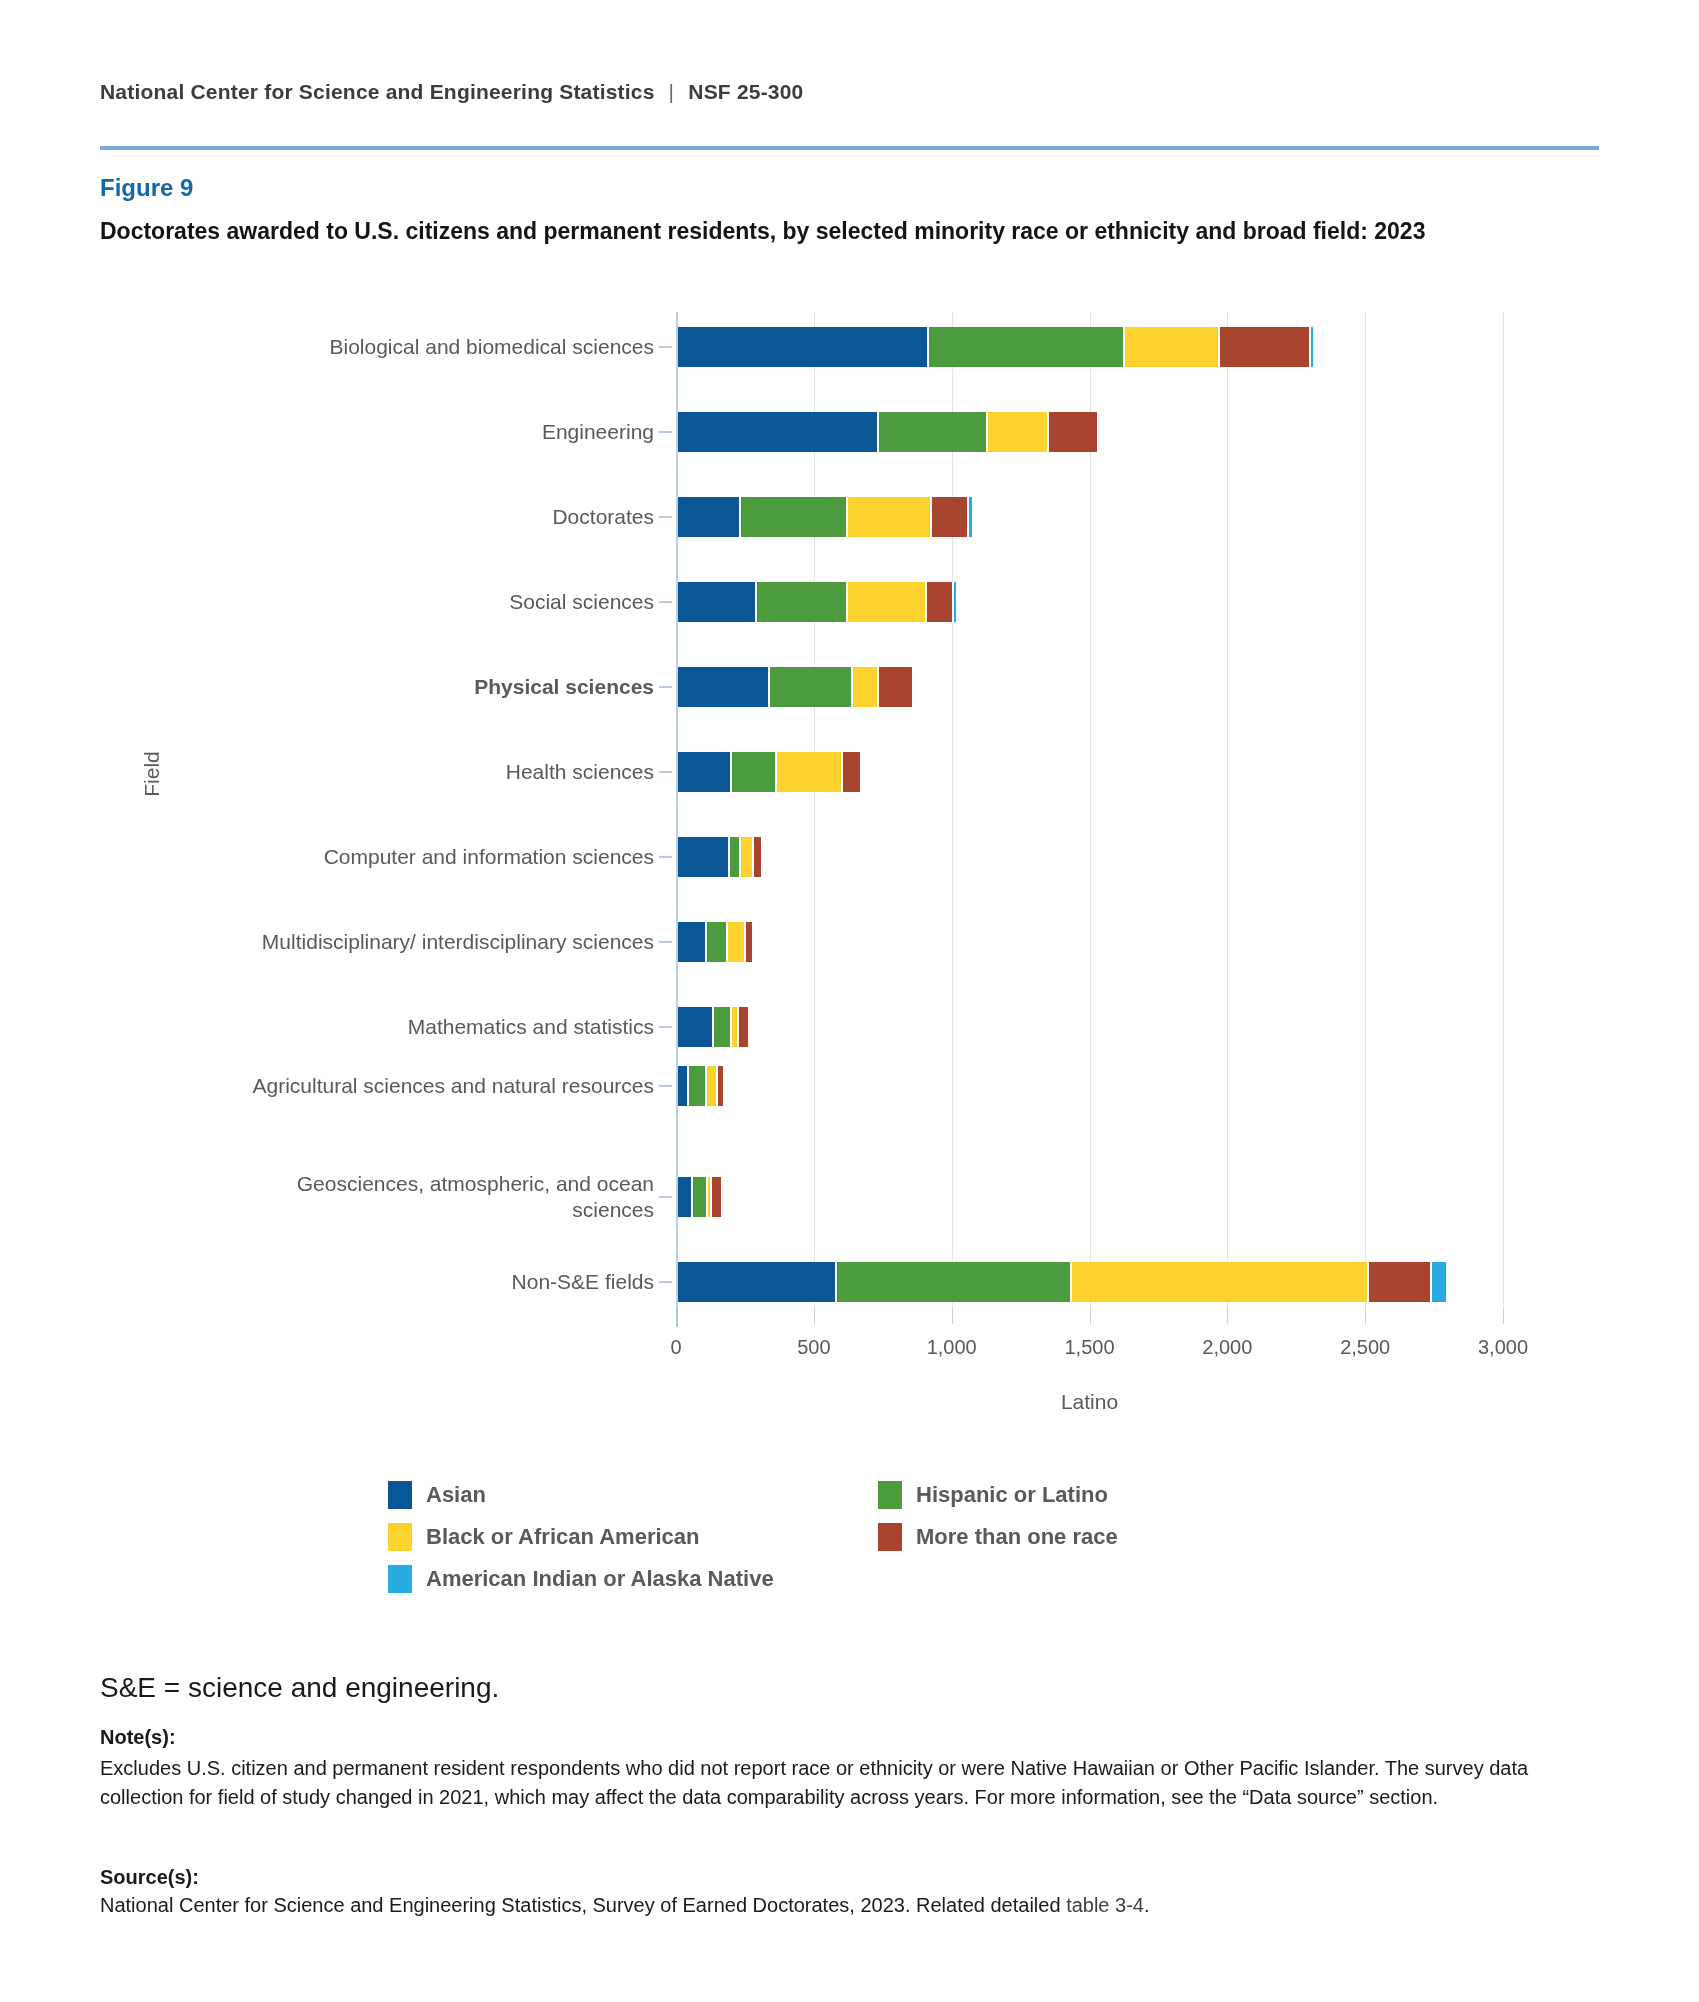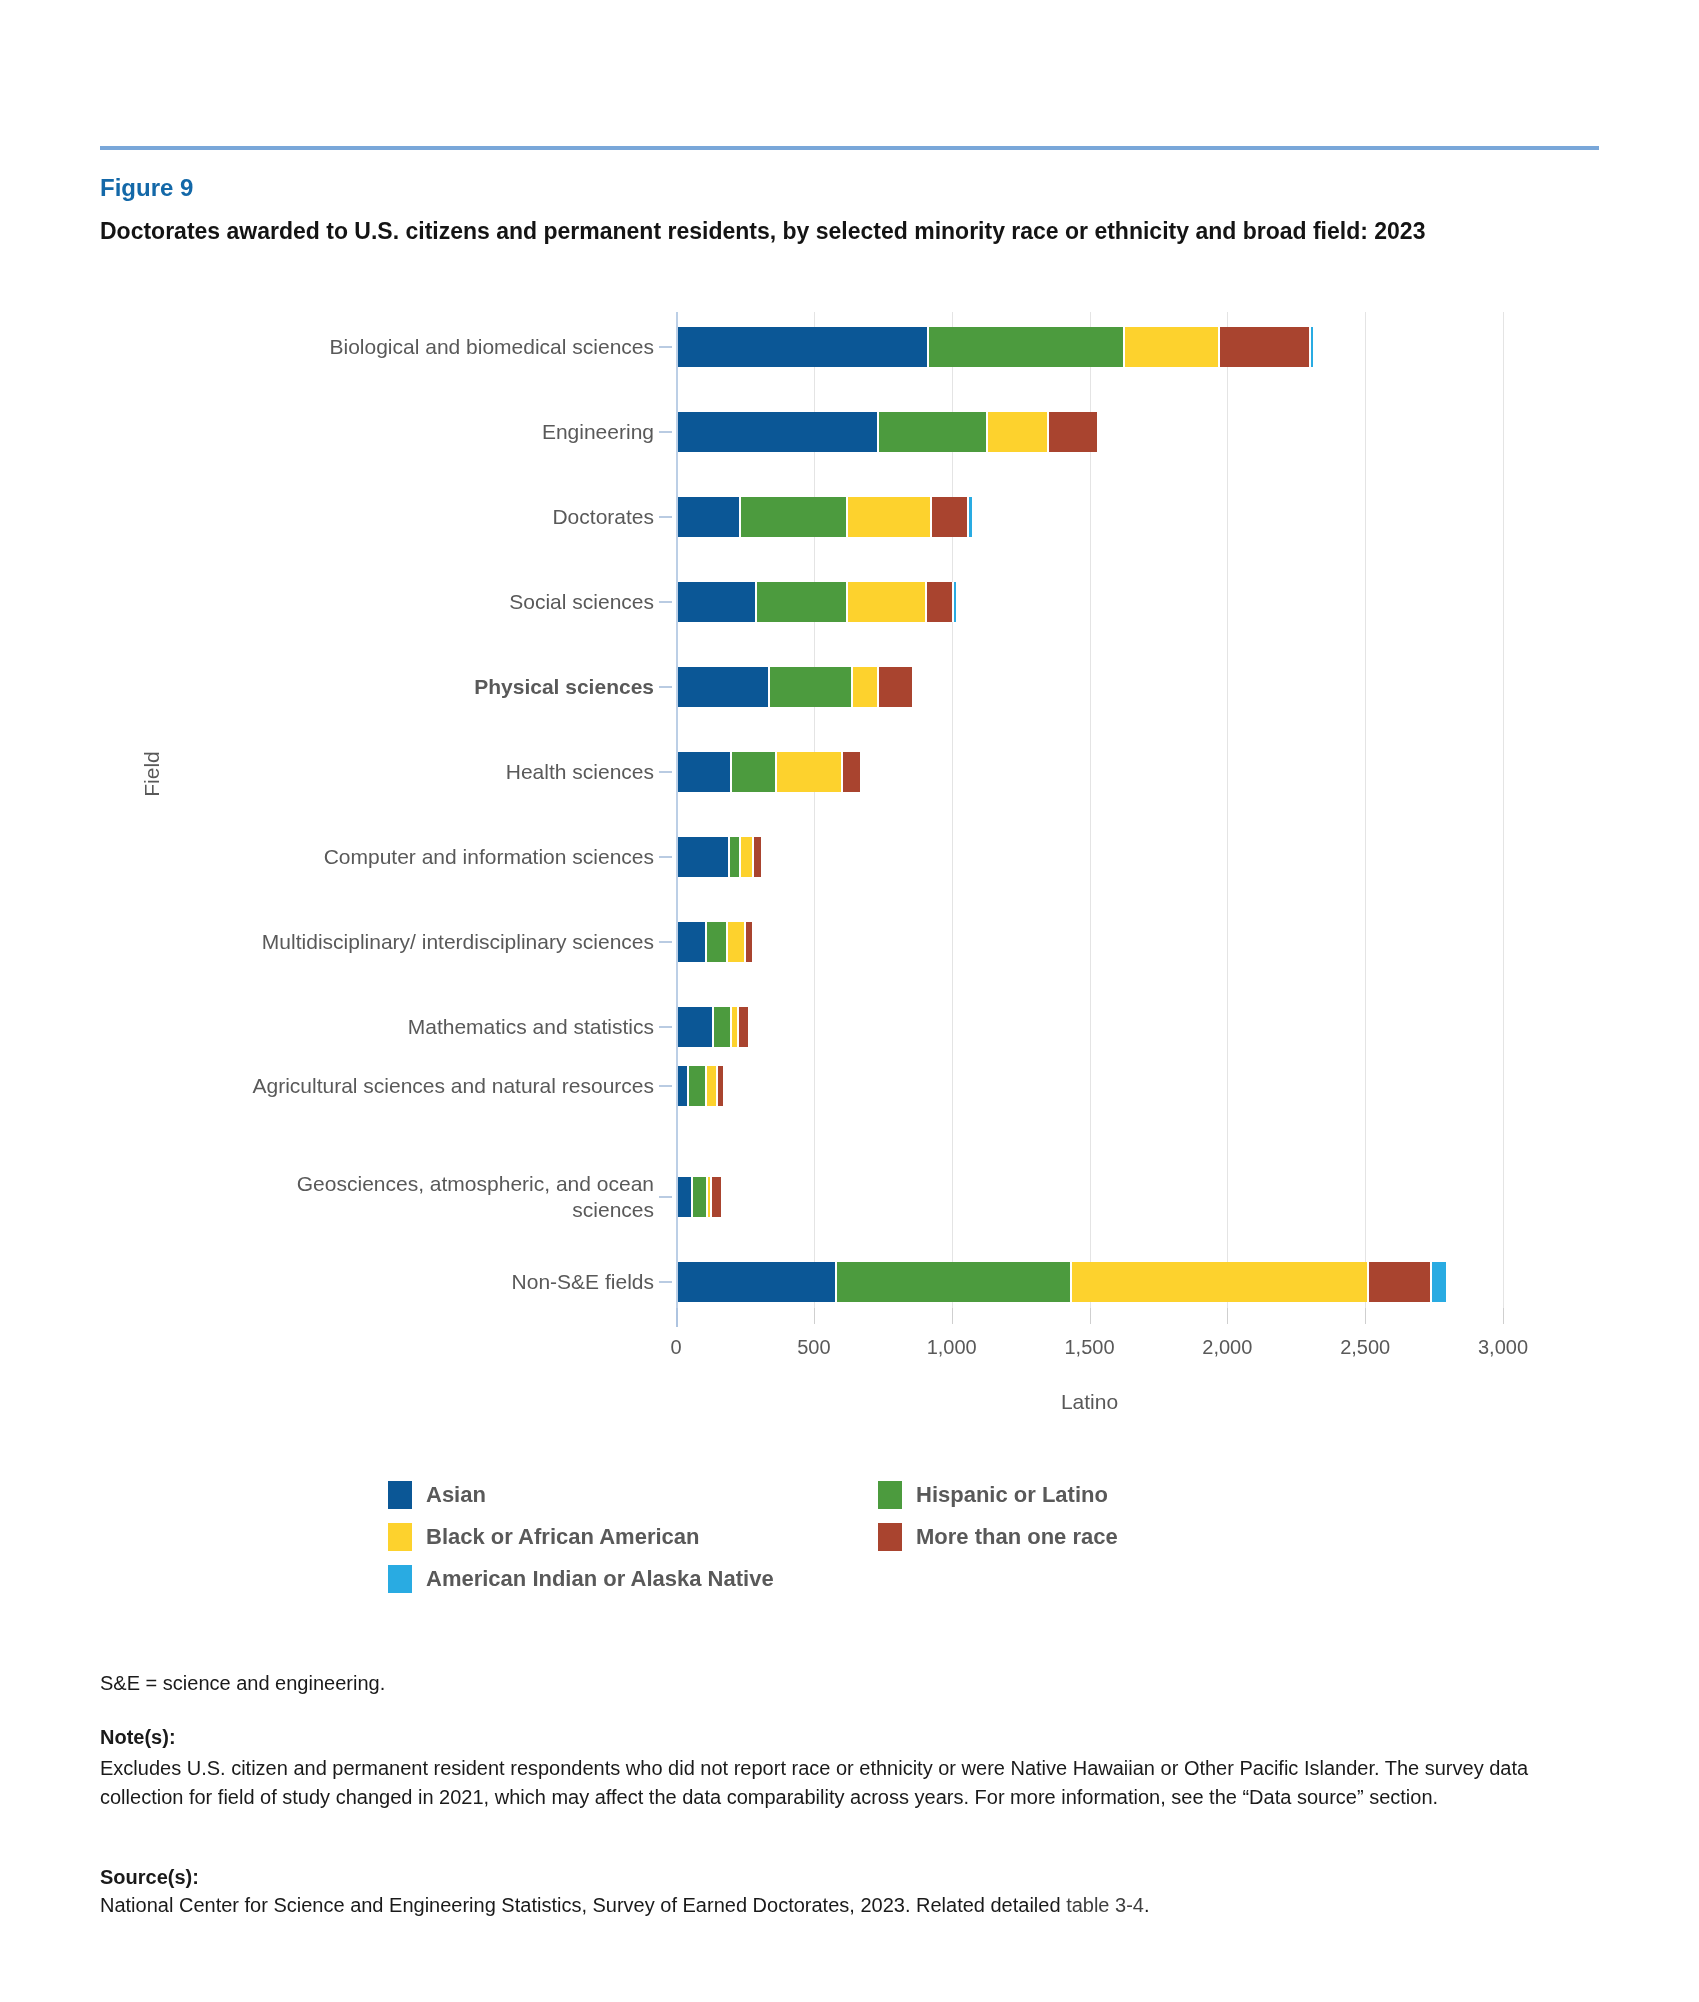--- a/index.html
+++ b/index.html
@@ -25,32 +25,35 @@
   .cat-label{position:absolute;left:248px;width:406px;top:50%;transform:translateY(-50%);
     text-align:right;font-size:21px;line-height:1.22;color:#595959;}
   .ytick-dash{position:absolute;left:659px;top:41px;width:13px;height:2px;background:#b9cbe2;}
   .bar{position:absolute;left:678px;top:22px;height:40px;display:flex;}
   .seg{height:40px;box-sizing:border-box;}
   
   .legend-item{height:30px;display:flex;align-items:center;}
   .legend-swatch{width:24px;height:28px;display:inline-block;flex:0 0 24px;}
   .legend-label{margin-left:14px;font-size:22px;font-weight:bold;color:#595959;white-space:nowrap;}
   
-  .fn-abbrev{left:100px;top:1672px;font-size:20px;}
+  .fn-abbrev{left:100px;top:1672px;font-size:28px;}
   .fn-notes-head{left:100px;top:1726px;font-size:20px;font-weight:bold;}
   .fn-notes{left:100px;top:1754px;width:1500px;font-size:20px;line-height:1.45;}
   .fn-src-head{left:100px;top:1866px;font-size:20px;font-weight:bold;}
   .fn-src{left:100px;top:1894px;width:1500px;font-size:20px;}
   .link{color:#404040;cursor:pointer;}
 </style>
 </head>
 <body>
 
 <div class="page">
 
+  <div class="abs header-line">
+    <span>National Center for Science and Engineering Statistics</span><span class="header-sep">|</span><span>NSF 25-300</span>
+  </div>
   <div class="abs top-rule"></div>
 
   <div class="abs fig-label">Figure 9</div>
   <div class="abs fig-title">Doctorates awarded to U.S. citizens and permanent residents, by selected minority race or ethnicity and broad field: 2023</div>
 
   <div class="abs" id="grid-layer" style="left:0;top:0;">
       <div class="abs gridline zero" style="left: 676px;"></div>
       <div class="abs gridline" style="left: 813.833px;"></div>
       <div class="abs gridline" style="left: 951.667px;"></div>
       <div class="abs gridline" style="left: 1089.5px;"></div>

